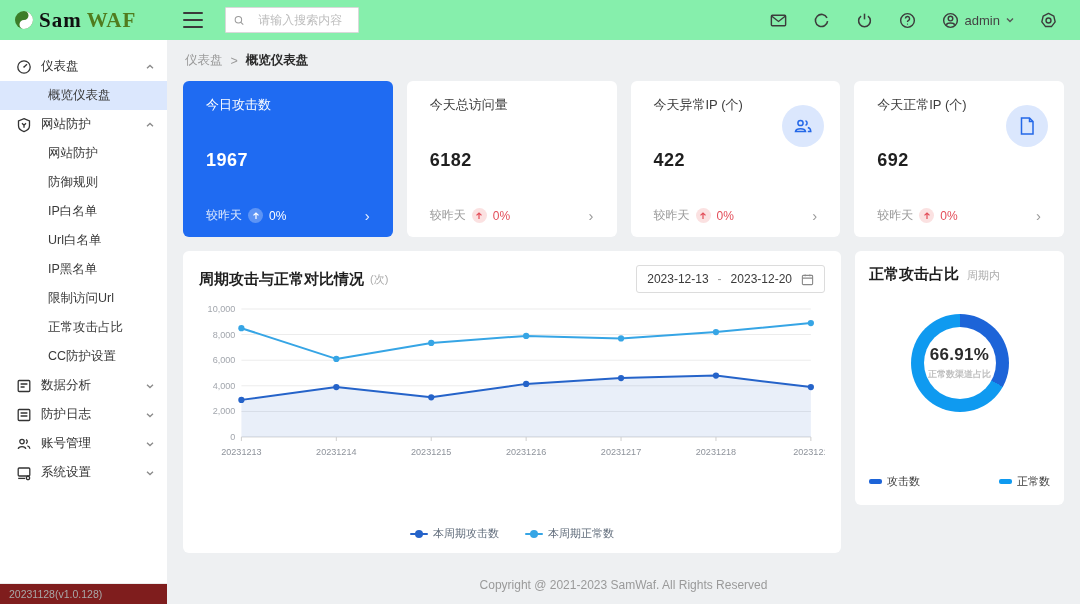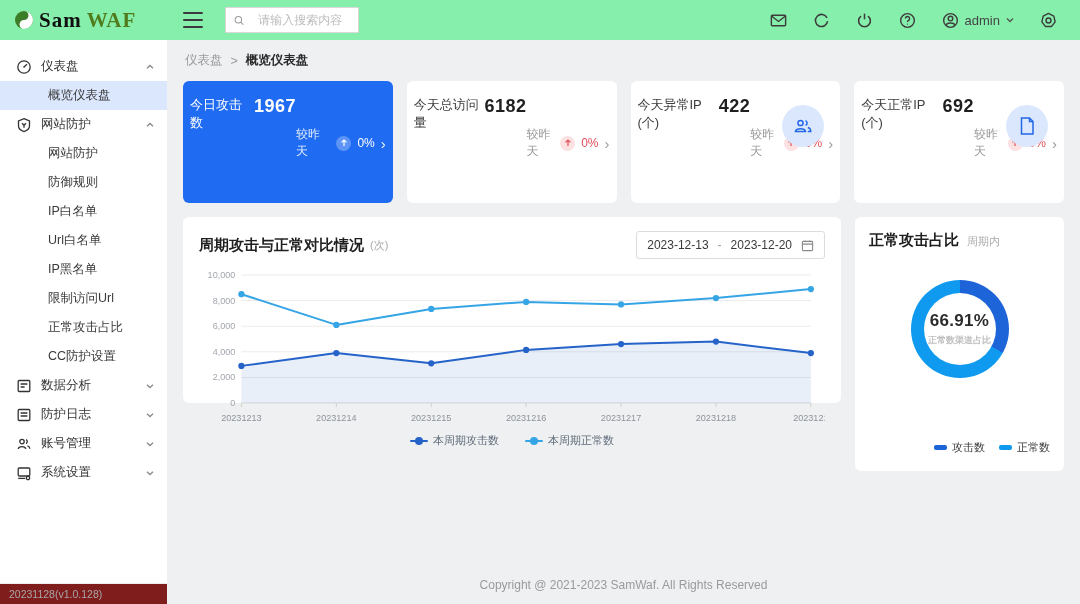--- a/index.html
+++ b/index.html
@@ -35,41 +35,41 @@
   .sidebar-version{position:absolute;left:0;right:0;bottom:0;height:21px;background:#7f1d1d;border-top:1px solid #ececec;font-size:10.5px;color:#a8a8a8;display:flex;align-items:center;padding-left:9px;}
 
   .main{flex:1;padding:10px 16px 0 16px;display:flex;flex-direction:column;min-width:0;}
 
   
   .breadcrumb{display:flex;align-items:center;gap:8px;font-size:12.5px;color:#9a9a9a;margin:2px 0 12px 2px;}
   .breadcrumb .bc-current{color:#2b2b2b;font-weight:bold;}
 
   
   .stat-row{display:flex;gap:14px;}
-  .stat-card{flex:1;background:#fff;border-radius:6px;height:122px;padding:15px 7px 13px;display:flex;justify-content:space-between;position:relative;cursor:pointer;}
+  .stat-card{flex:1;background:#fff;border-radius:6px;height:156px;padding:15px 23px 13px;display:flex;flex-direction:column;justify-content:space-between;position:relative;cursor:pointer;}
   .stat-card.primary{background:#1f6bf2;}
   .stat-title{font-size:13px;color:#3d3d3d;}
   .primary .stat-title{color:#fff;}
   .stat-value{font-size:18px;font-weight:bold;color:#1f1f1f;letter-spacing:0.5px;}
   .primary .stat-value{color:#fff;}
   .stat-foot{display:flex;align-items:center;gap:6px;font-size:12px;color:#9a9a9a;}
   .primary .stat-foot{color:rgba(255,255,255,0.85);}
   .up-badge{width:15px;height:15px;border-radius:50%;background:#fbe1e1;color:#e34d59;display:flex;align-items:center;justify-content:center;flex-shrink:0;}
   .up-badge svg{width:8px;height:8px;}
   .primary .up-badge{background:rgba(255,255,255,0.28);color:#fff;}
   .delta{color:#e34d59;}
   .primary .delta{color:#fff;}
   .stat-chev{margin-left:auto;font-size:15px;color:#9a9a9a;line-height:1;}
   .primary .stat-chev{color:rgba(255,255,255,0.9);}
   .stat-icon-circle{position:absolute;right:16px;top:24px;width:42px;height:42px;border-radius:50%;background:#dbe7fd;display:flex;align-items:center;justify-content:center;color:#2468e8;}
   .stat-icon-circle svg{width:22px;height:22px;}
 
   
   .row2{display:flex;gap:14px;margin-top:14px;}
-  .chart-card{flex:1;background:#fff;border-radius:6px;height:186px;padding:14px 16px 10px;display:flex;flex-direction:column;min-width:0;}
+  .chart-card{flex:1;background:#fff;border-radius:6px;height:302px;padding:14px 16px 10px;display:flex;flex-direction:column;min-width:0;}
   .chart-head{display:flex;align-items:center;}
   .chart-title{font-size:15px;font-weight:bold;color:#1f1f1f;}
   .chart-unit{font-size:11px;color:#ababab;margin-left:6px;}
   .date-range{margin-left:auto;display:flex;align-items:center;gap:9px;border:1px solid #dcdcdc;border-radius:3px;height:28px;padding:0 10px;font-size:12px;color:#3a3a3a;cursor:pointer;background:#fff;}
   .date-range .d-sep{color:#9a9a9a;}
   .date-range .cal-icon{color:#8a8a8a;width:13px;height:13px;}
   .trend-wrap{flex:1;margin-top:6px;}
   .trend-wrap svg{width:100%;height:168px;display:block;}
   .legend-row{display:flex;justify-content:center;gap:26px;font-size:11px;color:#5f6b7a;padding-bottom:2px;}
   .legend-item{display:flex;align-items:center;gap:5px;cursor:pointer;}
@@ -79,21 +79,21 @@
 
   .donut-card{width:209px;flex-shrink:0;background:#fff;border-radius:6px;height:254px;padding:14px 14px 10px;display:flex;flex-direction:column;}
   .donut-head{display:flex;align-items:baseline;gap:8px;}
   .donut-title{font-size:15px;font-weight:bold;color:#1f1f1f;}
   .donut-sub{font-size:11px;color:#ababab;}
   .donut-wrap{display:flex;justify-content:center;margin-top:30px;font-weight:bold;}
   .donut{width:98px;height:98px;border-radius:50%;display:flex;align-items:center;justify-content:center;}
   .donut-hole{width:72px;height:72px;border-radius:50%;background:#fff;display:flex;flex-direction:column;align-items:center;justify-content:center;}
   .donut-val{font-size:17px;color:#2b2b2b;letter-spacing:0.3px;white-space:nowrap;}
   .donut-center-label{font-size:9px;color:#c0c0c0;margin-top:3px;white-space:nowrap;}
-  .donut-legend{margin-top:auto;display:flex;justify-content:flex-end;gap:14px;font-size:11px;color:#3a3a3a;padding-bottom:6px;}
+  .donut-legend{margin-top:auto;display:flex;justify-content:space-between;gap:14px;font-size:11px;color:#3a3a3a;padding-bottom:6px;}
   .donut-legend .dl-item{display:flex;align-items:center;gap:5px;cursor:pointer;}
   .dl-swatch{width:13px;height:5px;border-radius:2px;}
 
   
   .copyright{margin-top:auto;text-align:center;font-size:12px;color:#9a9a9a;padding:16px 0 12px;}
 </style>
 </head>
 <body>
 
 <div class="topbar">

